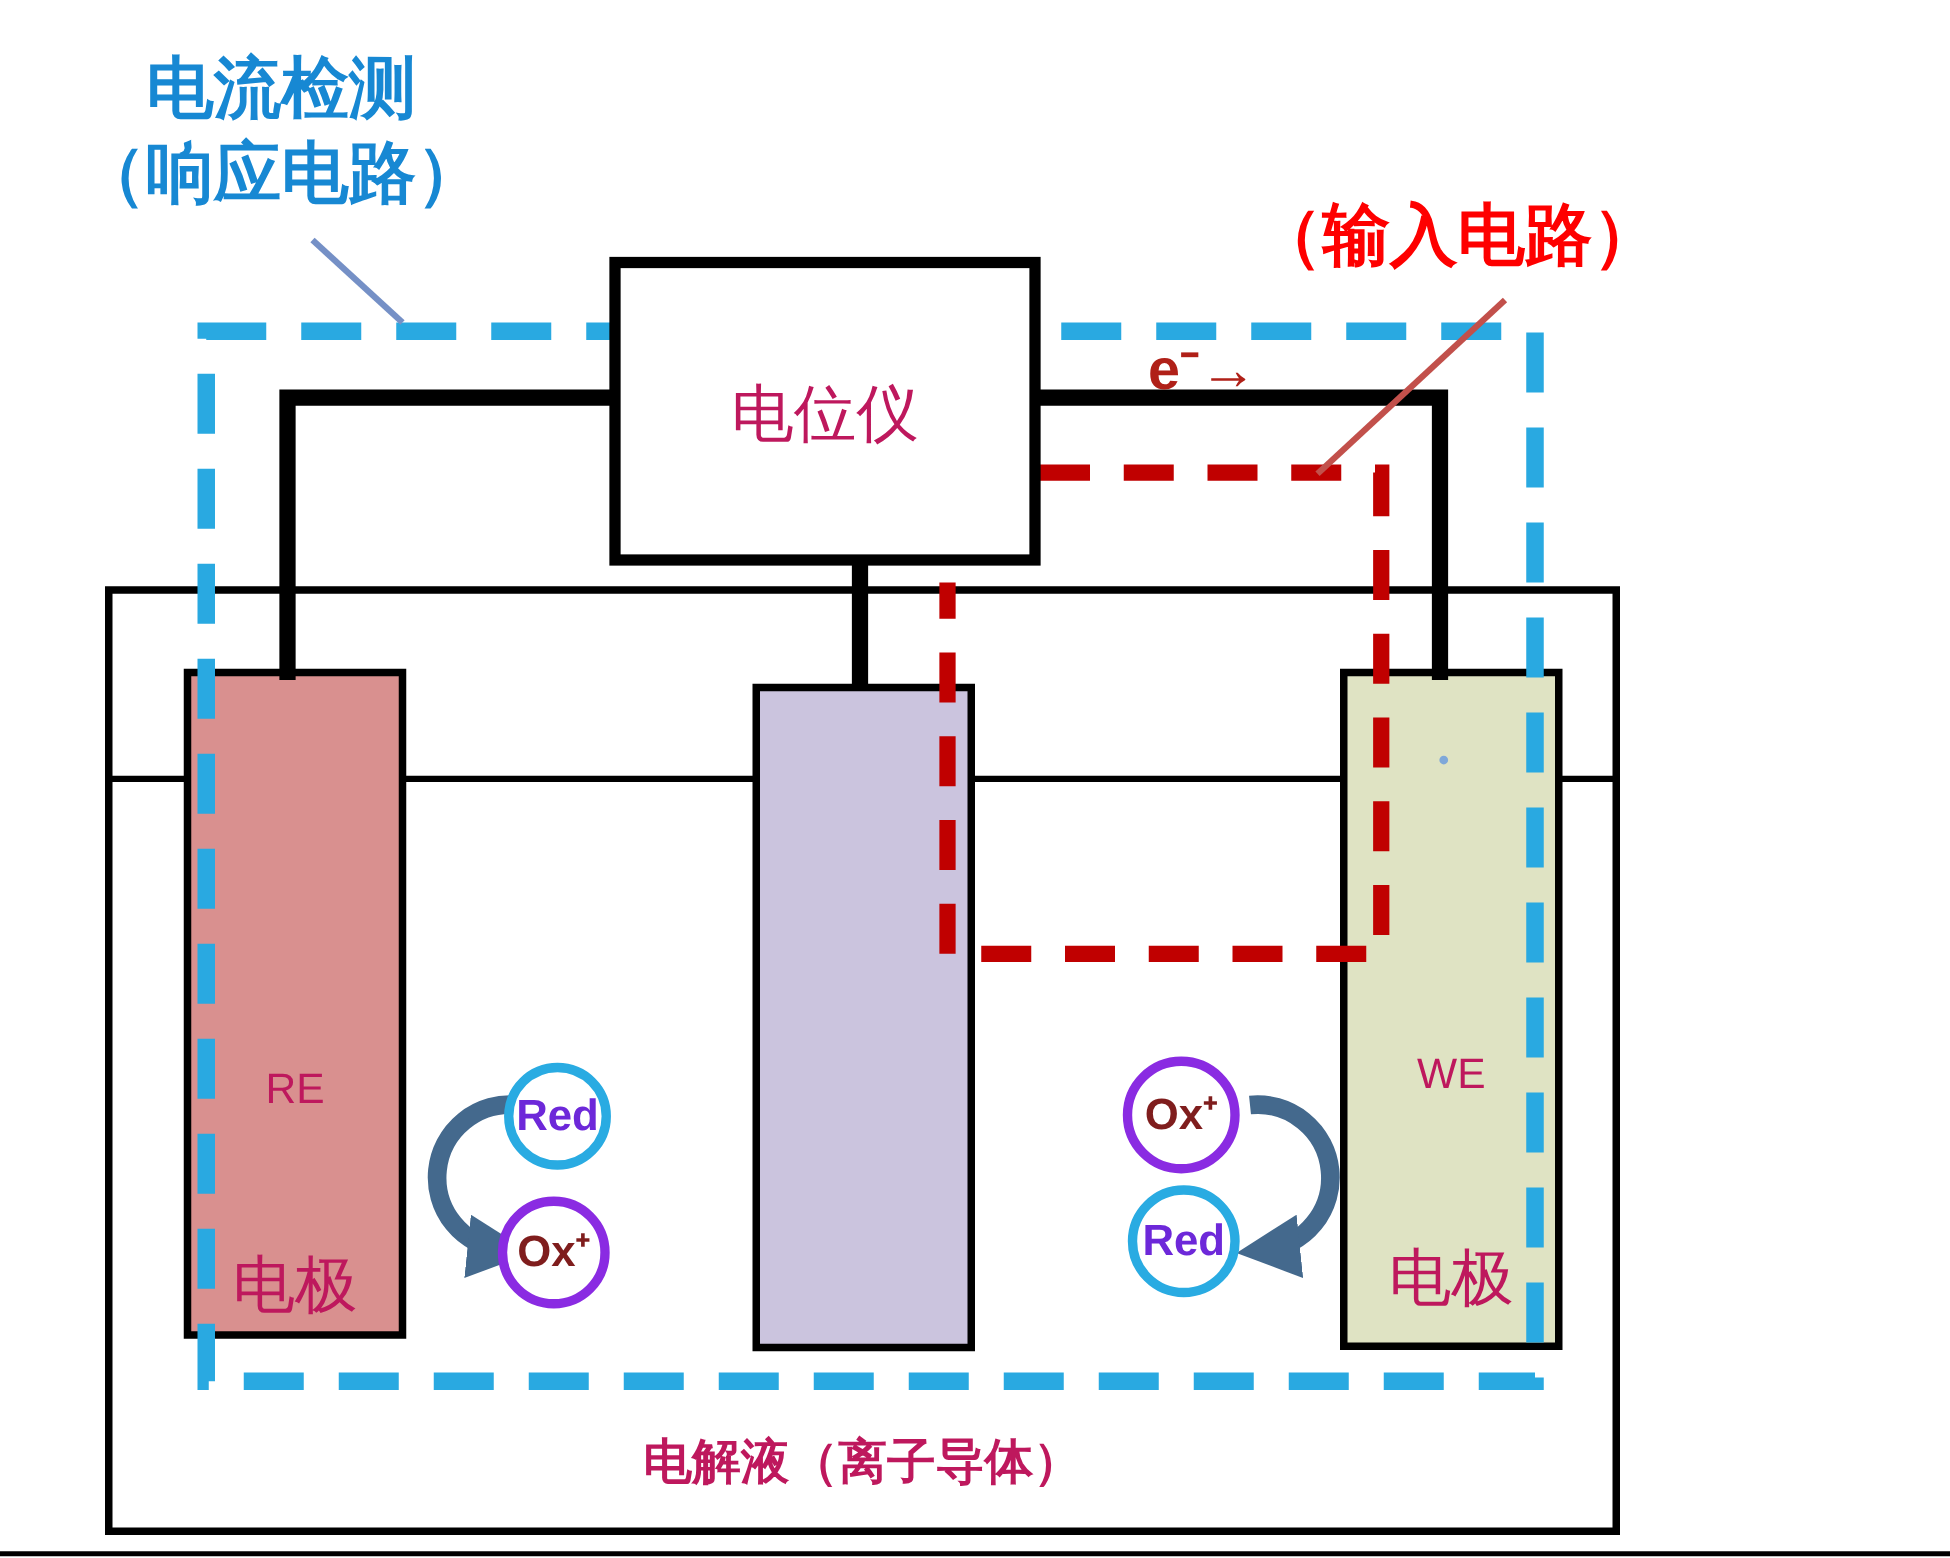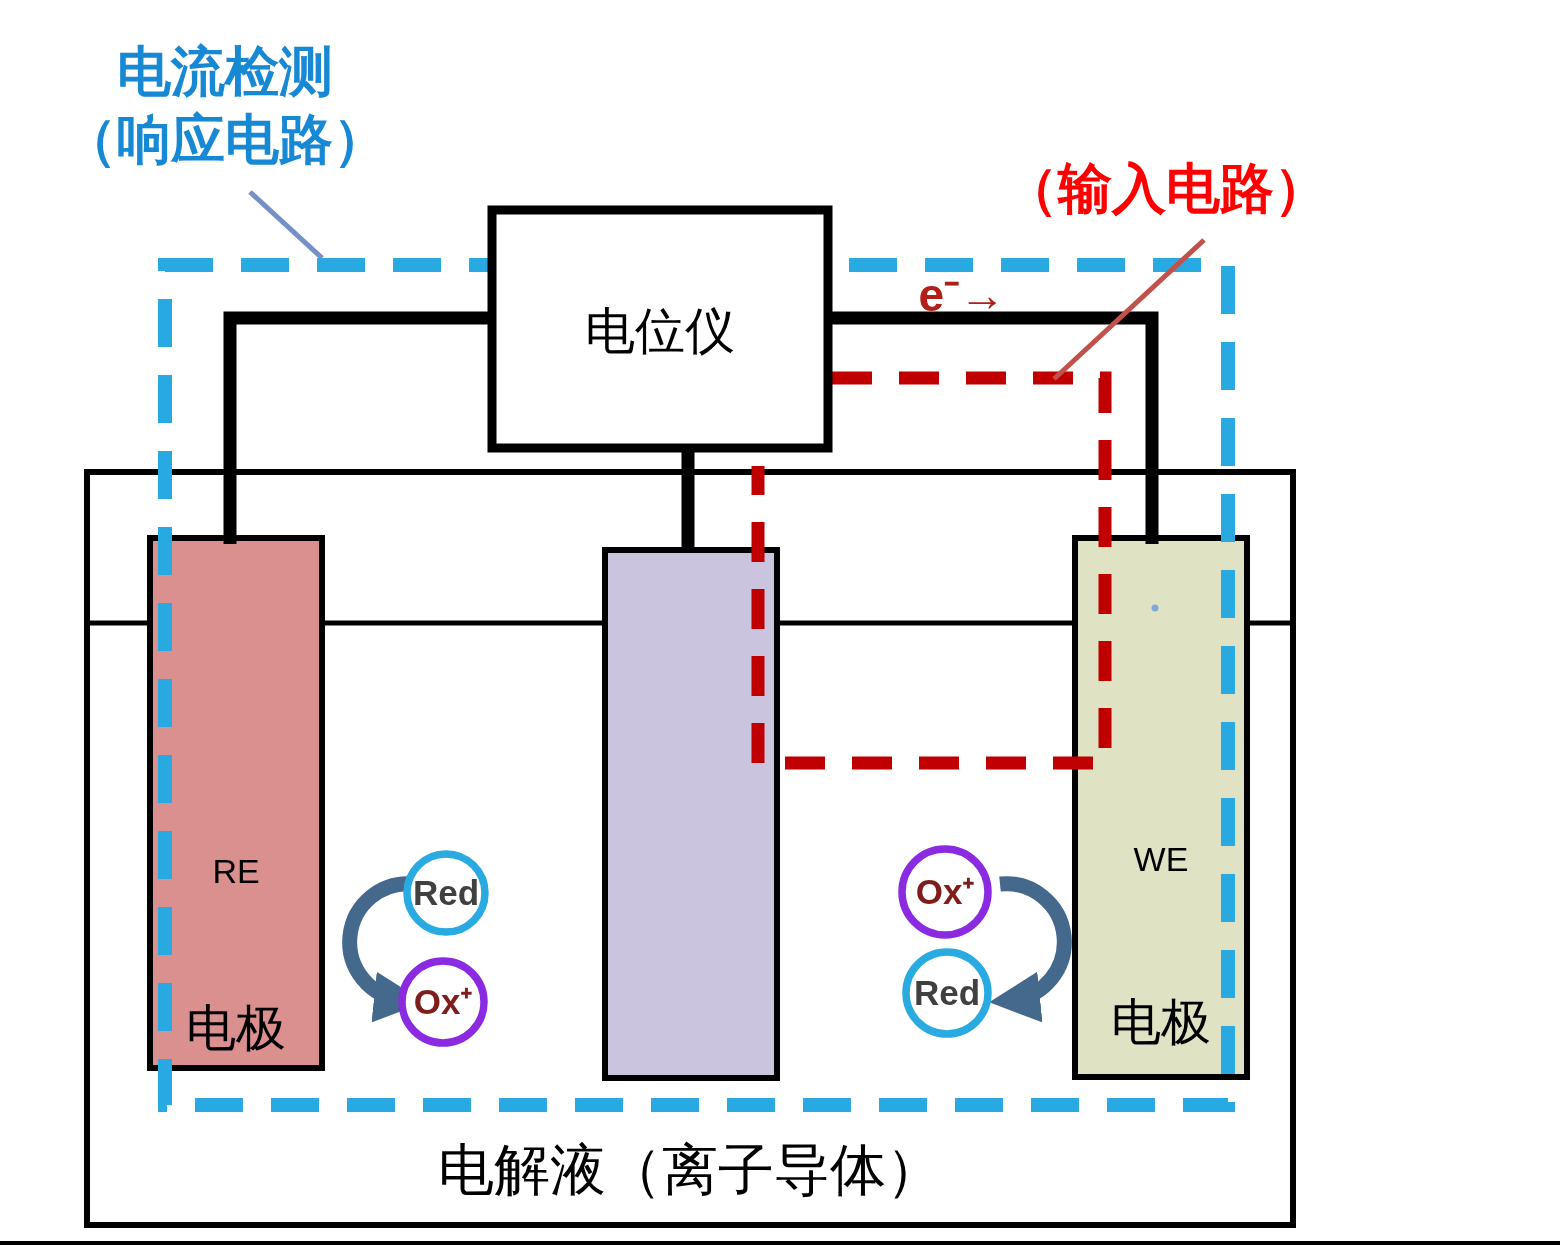--- a/index.html
+++ b/index.html
@@ -1,30 +1,30 @@
 <!DOCTYPE html>
 <html><head>
 <meta charset="utf-8">
 <style>
   html,body{margin:0;padding:0;background:#ffffff;}
   #stage{
     position:relative;width:1560px;height:1246px;background:#ffffff;overflow:hidden;
     font-family:"Liberation Sans", sans-serif;
   }
   #diagram-svg{position:absolute;left:0;top:0;}
-  .txt{position:absolute;text-align:center;color:#000000;white-space:nowrap;}
+  .txt{position:absolute;text-align:center;color:#be185d;white-space:nowrap;}
   .title-blue{color:#1788D3;font-weight:bold;font-size:54px;line-height:60px;}
   .title-red{color:#FE0000;font-weight:bold;font-size:54px;line-height:60px;}
   .electron{color:#B02018;font-weight:bold;font-size:46px;line-height:52px;}
   .device{font-size:50px;line-height:60px;}
   .abbr{font-size:34px;line-height:56px;}
   .cname{font-size:50px;line-height:60px;}
-  .electrolyte{font-size:56px;line-height:60px;}
+  .electrolyte{font-size:39px;line-height:60px;font-weight:bold;}
   .species{font-weight:bold;font-size:35px;line-height:36px;}
-  .sp-red{color:#404040;}
+  .sp-red{color:#6d28d9;}
   .sp-ox{color:#7f1d1d;}
 </style>
 </head>
 <body>
 
 <div id="stage">
 
   <svg id="diagram-svg" width="1560" height="1246" viewBox="0 0 1560 1246">
     <defs>
       <marker id="arrowHead" viewBox="0 0 10 10" refX="5.5" refY="5" markerWidth="3.4" markerHeight="3.4" orient="auto">

